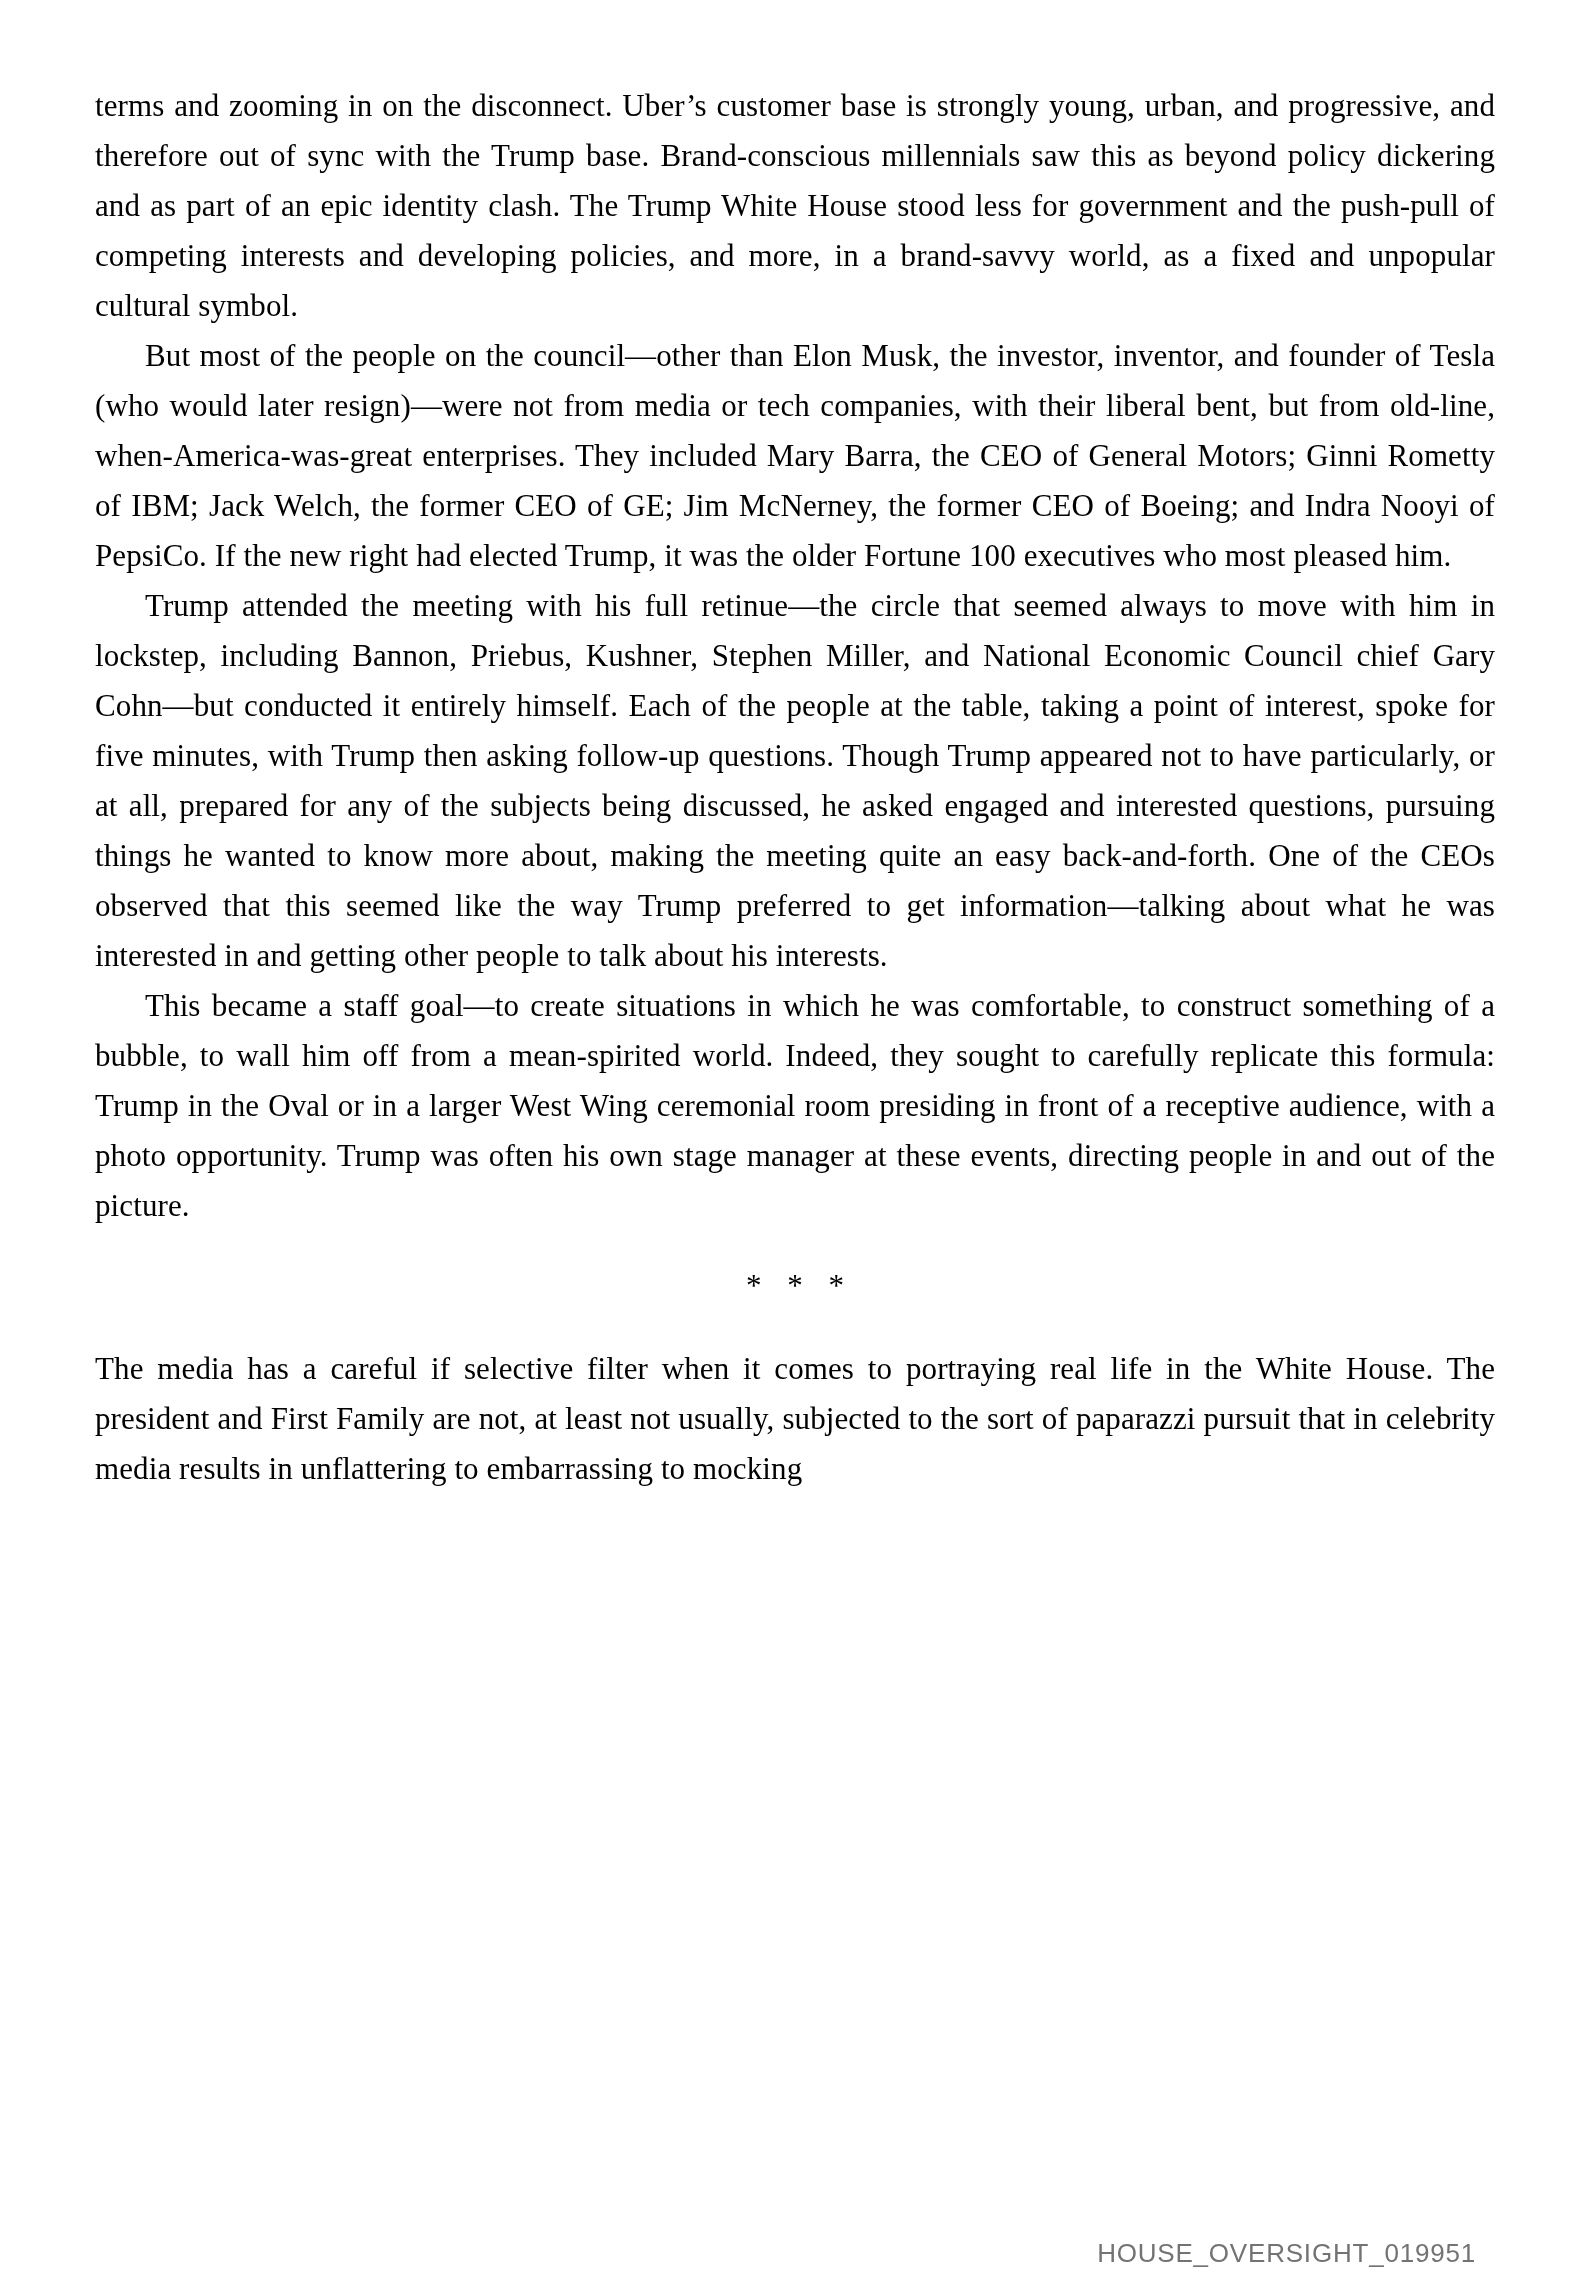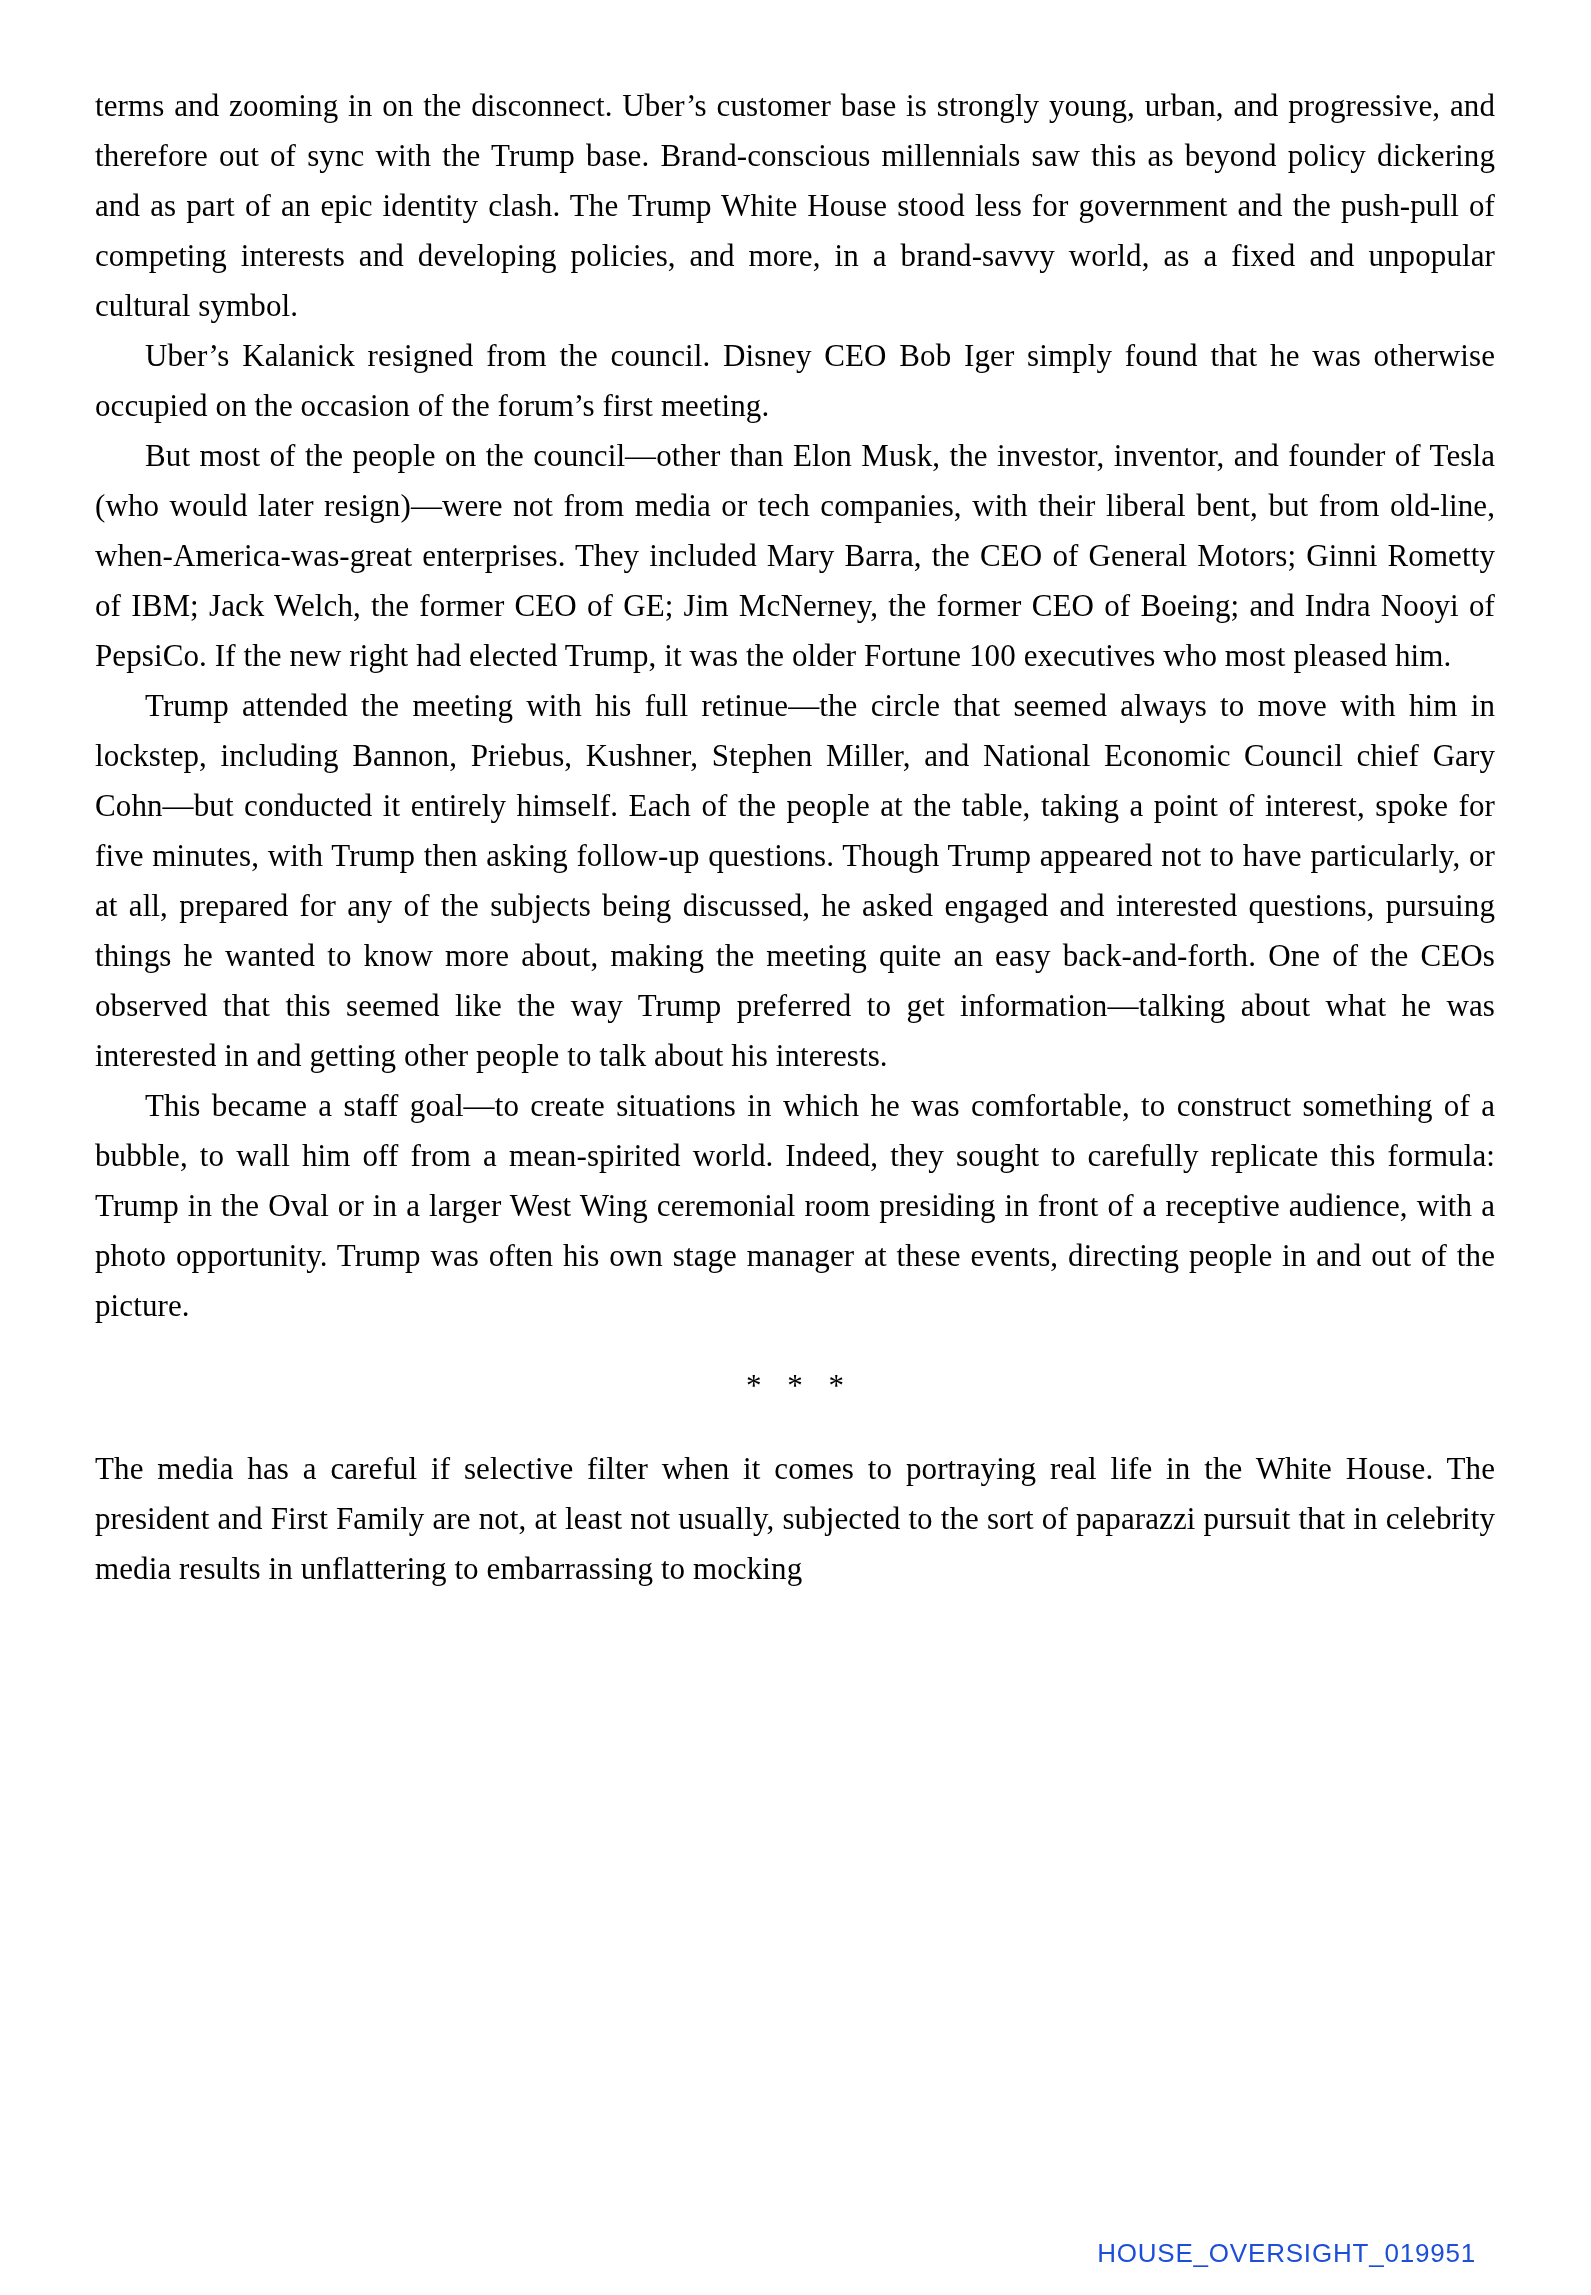--- a/index.html
+++ b/index.html
@@ -56,34 +56,33 @@
     font-family: "Liberation Serif", "DejaVu Serif", serif;
   }
   .bates {
     position: absolute;
     right: 96px;
     bottom: 26px;
     font-family: "Liberation Sans", "DejaVu Sans", sans-serif;
     font-size: 26px;
     line-height: 31px;
     letter-spacing: 0.8px;
-    color: #1d4ed8;
+    color: #737373;
     white-space: nowrap;
   }
 </style>
 </head>
 <body>
 
 <div class="page">
 
   <div class="text-column">
 
     <p class="body-par no-indent">terms and zooming in on the disconnect. Uber’s customer base is strongly young, urban, and progressive, and therefore out of sync with the Trump base. Brand-conscious millennials saw this as beyond policy dickering and as part of an epic identity clash. The Trump White House stood less for government and the push-pull of competing interests and developing policies, and more, in a brand-savvy world, as a fixed and unpopular cultural symbol.</p>
 
-    <p class="body-par indent">Uber’s Kalanick resigned from the council. Disney CEO Bob Iger simply found that he was otherwise occupied on the occasion of the forum’s first meeting.</p>
 
     <p class="body-par indent">But most of the people on the council—other than Elon Musk, the investor, inventor, and founder of Tesla (who would later resign)—were not from media or tech companies, with their liberal bent, but from old-line, when-America-was-great enterprises. They included Mary Barra, the CEO of General Motors; Ginni Rometty of IBM; Jack Welch, the former CEO of GE; Jim McNerney, the former CEO of Boeing; and Indra Nooyi of PepsiCo. If the new right had elected Trump, it was the older Fortune 100 executives who most pleased him.</p>
 
     <p class="body-par indent">Trump attended the meeting with his full retinue—the circle that seemed always to move with him in lockstep, including Bannon, Priebus, Kushner, Stephen Miller, and National Economic Council chief Gary Cohn—but conducted it entirely himself. Each of the people at the table, taking a point of interest, spoke for five minutes, with Trump then asking follow-up questions. Though Trump appeared not to have particularly, or at all, prepared for any of the subjects being discussed, he asked engaged and interested questions, pursuing things he wanted to know more about, making the meeting quite an easy back-and-forth. One of the CEOs observed that this seemed like the way Trump preferred to get information—talking about what he was interested in and getting other people to talk about his interests.</p>
 
 
     <p class="body-par indent">This became a staff goal—to create situations in which he was comfortable, to construct something of a bubble, to wall him off from a mean-spirited world. Indeed, they sought to carefully replicate this formula: Trump in the Oval or in a larger West Wing ceremonial room presiding in front of a receptive audience, with a photo opportunity. Trump was often his own stage manager at these events, directing people in and out of the picture.</p>
 
     <div class="divider">* * *</div>
 

